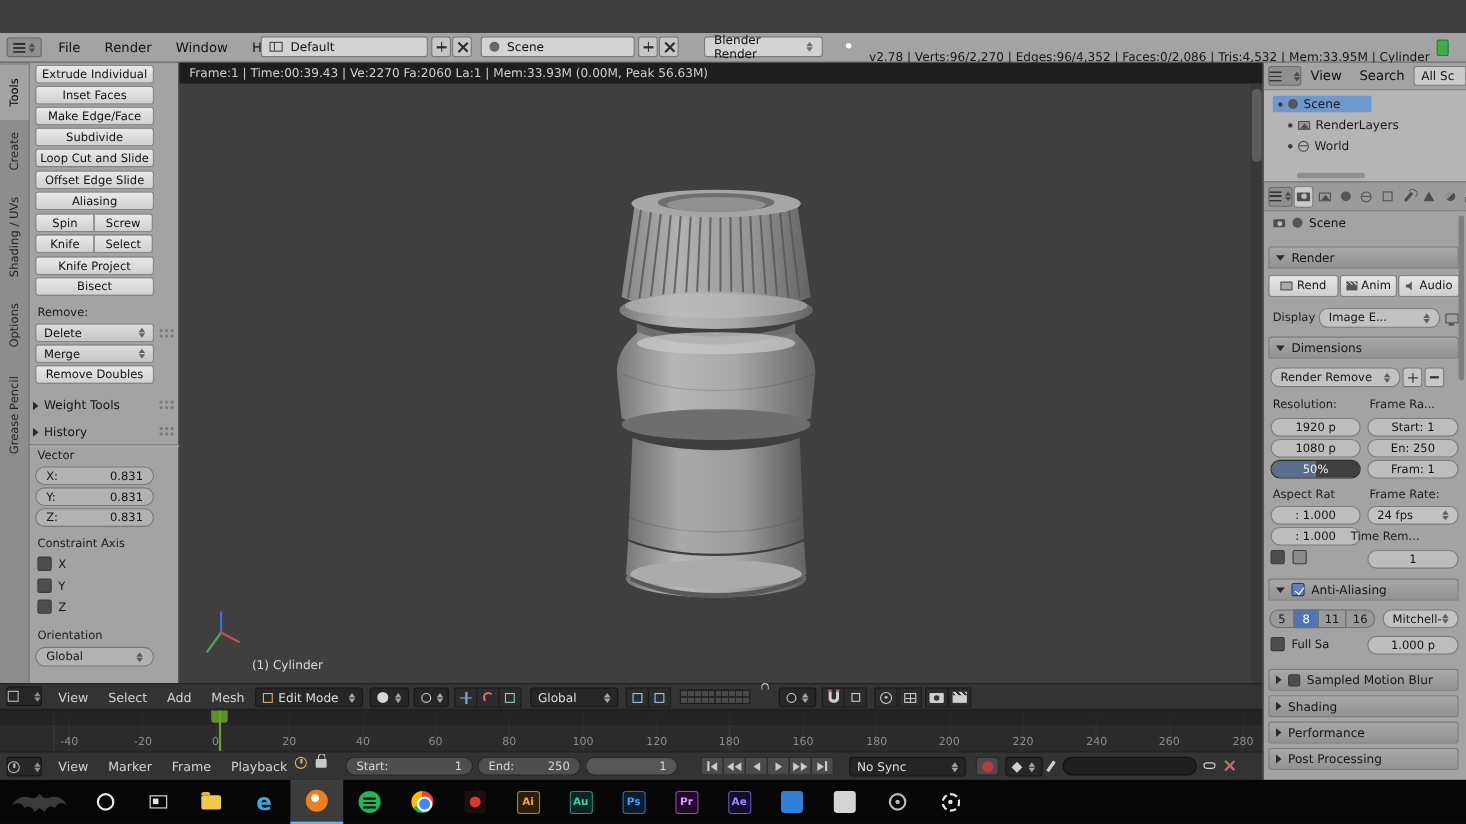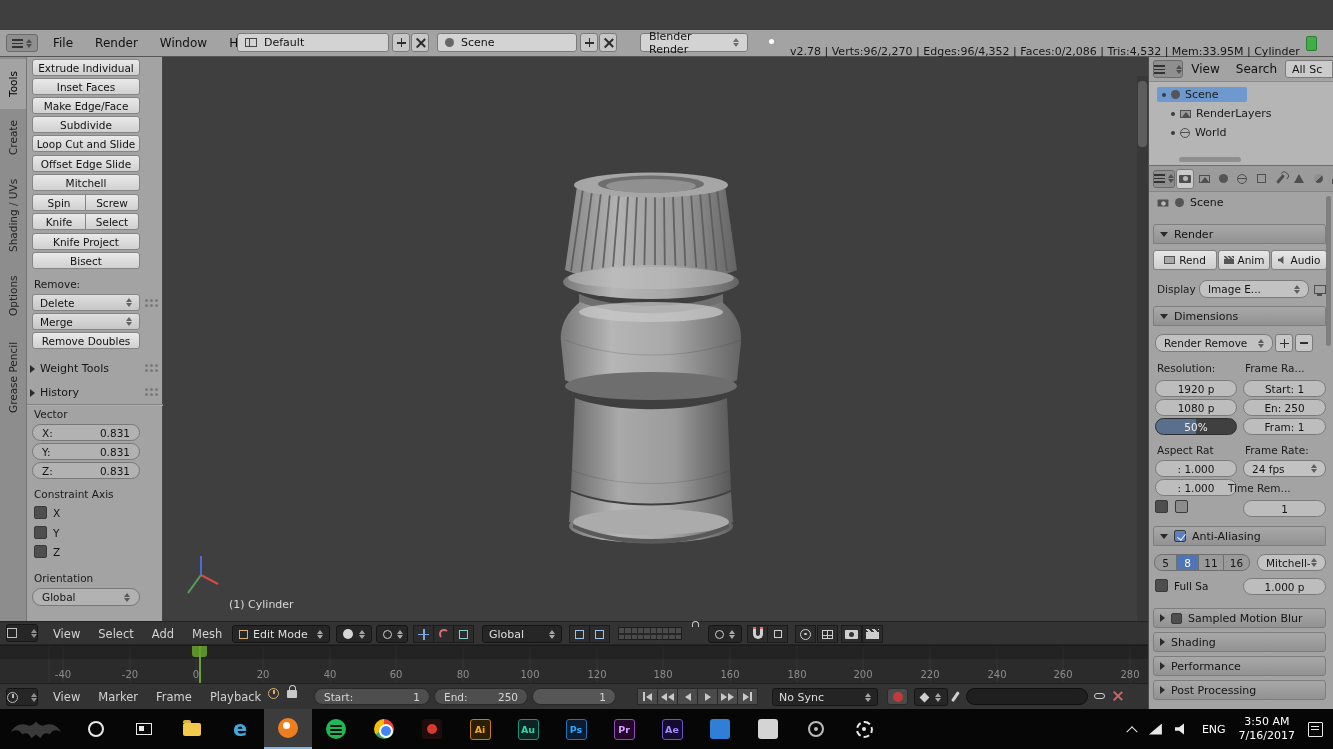--- a/index.html
+++ b/index.html
@@ -250,21 +250,21 @@
     <div class="vtab" style="top:272px;height:96px">Grease Pencil</div>
   </div>
 
   <div class="a shelf">
     <div class="tool-btn" style="top:2px">Extrude Individual</div>
     <div class="tool-btn" style="top:21px">Inset Faces</div>
     <div class="tool-btn" style="top:40px">Make Edge/Face</div>
     <div class="tool-btn" style="top:59px">Subdivide</div>
     <div class="tool-btn" style="top:78px">Loop Cut and Slide</div>
     <div class="tool-btn" style="top:98px">Offset Edge Slide</div>
-    <div class="tool-btn" style="top:117px">Mitchell</div>
+    <div class="tool-btn" style="top:117px">Aliasing</div>
     <div class="tool-btn half l" style="top:137px">Spin</div>
     <div class="tool-btn half r" style="top:137px">Screw</div>
     <div class="tool-btn half l" style="top:156px">Knife</div>
     <div class="tool-btn half r" style="top:156px">Select</div>
     <div class="tool-btn" style="top:176px">Knife Project</div>
     <div class="tool-btn" style="top:195px">Bisect</div>
 
     <span class="slbl" style="left:7px;top:221px">Remove:</span>
     <div class="ddl" style="top:237px">
         <span>Delete</span>
@@ -318,20 +318,23 @@
       </div>
 
     <span class="slbl" style="left:7px;top:515px">Orientation</span>
     <div class="numf" style="top:531px;height:18px">
         <span>Global</span>
         <span class="ud" style="color:#333"></span>
       </div>
   </div>
 
   <div class="a vp">
+    <div class="vp-stats">
+        <span>Frame:1 | Time:00:39.43 | Ve:2270 Fa:2060 La:1 | Mem:33.93M (0.00M, Peak 56.63M)</span>
+      </div>
 
     <svg class="a" style="left:392px;top:113px" width="192" height="398" viewBox="0 0 192 398">
       <defs>
         <linearGradient id="gCap" x1="0" y1="0" x2="1" y2="0">
             <stop offset="0" stop-color="#858585"></stop>
             <stop offset="0.3" stop-color="#b2b2b2"></stop>
             <stop offset="0.7" stop-color="#949494"></stop>
             <stop offset="1" stop-color="#636363"></stop>
           </linearGradient>
         <linearGradient id="gBody" x1="0" y1="0" x2="1" y2="0">
@@ -812,26 +815,15 @@
     <div class="cell">
         <span class="appsq" style="background:#d4d4d4"></span>
       </div>
     <div class="cell">
         <span class="camT"></span>
       </div>
     <div class="cell">
         <span class="gearT"></span>
       </div>
 
-    <div class="tray">
-      <span class="chev"></span>
-      <span class="wedge"></span>
-      <span class="spk"></span>
-      <span class="eng">ENG</span>
-      <div class="timeblk">
-        <div>3:50 AM</div>
-        <div>7/16/2017</div>
-      </div>
-      <span class="act-ic"></span>
-    </div>
   </div>
 
 </div>
 
 </body></html>

